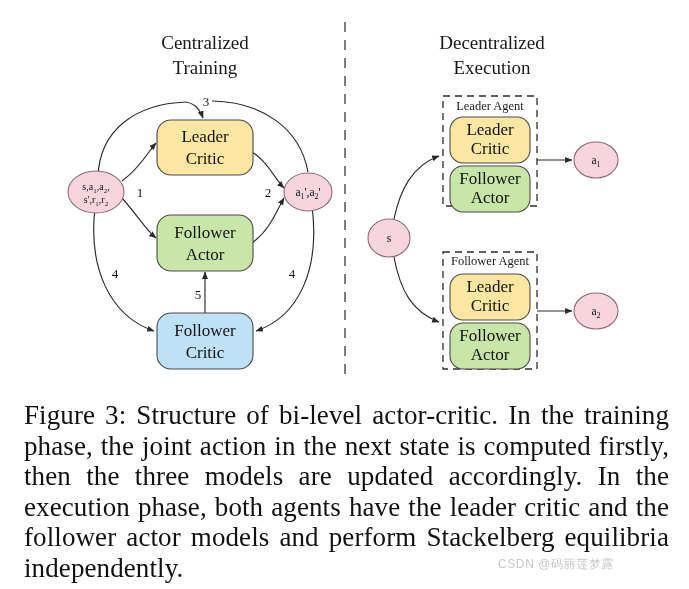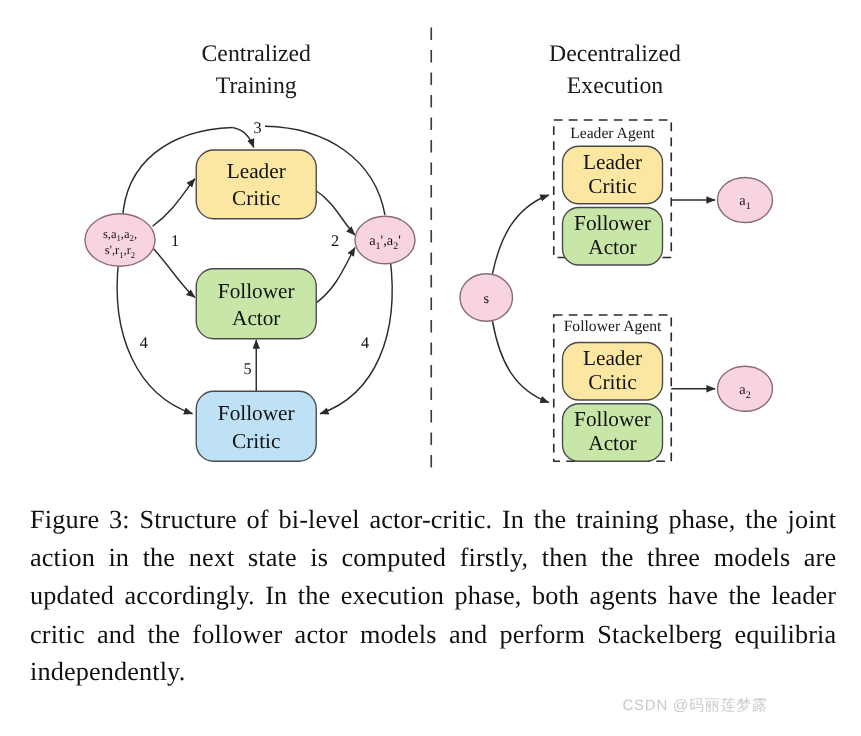--- a/index.html
+++ b/index.html
@@ -26,21 +26,21 @@
     position: absolute;
     left: 0;
     top: 0;
   }
   #caption {
     position: absolute;
     left: 24px;
     top: 400px;
     width: 645px;
     font-family: "Liberation Serif", "DejaVu Serif", serif;
-    font-size: 21px;
+    font-size: 27px;
     line-height: 30.5px;
     text-align: justify;
     color: #111111;
     letter-spacing: 0.1px;
   }
   #watermark {
     position: absolute;
     left: 498px;
     top: 556px;
     font-family: "Liberation Sans", "DejaVu Sans", sans-serif;

